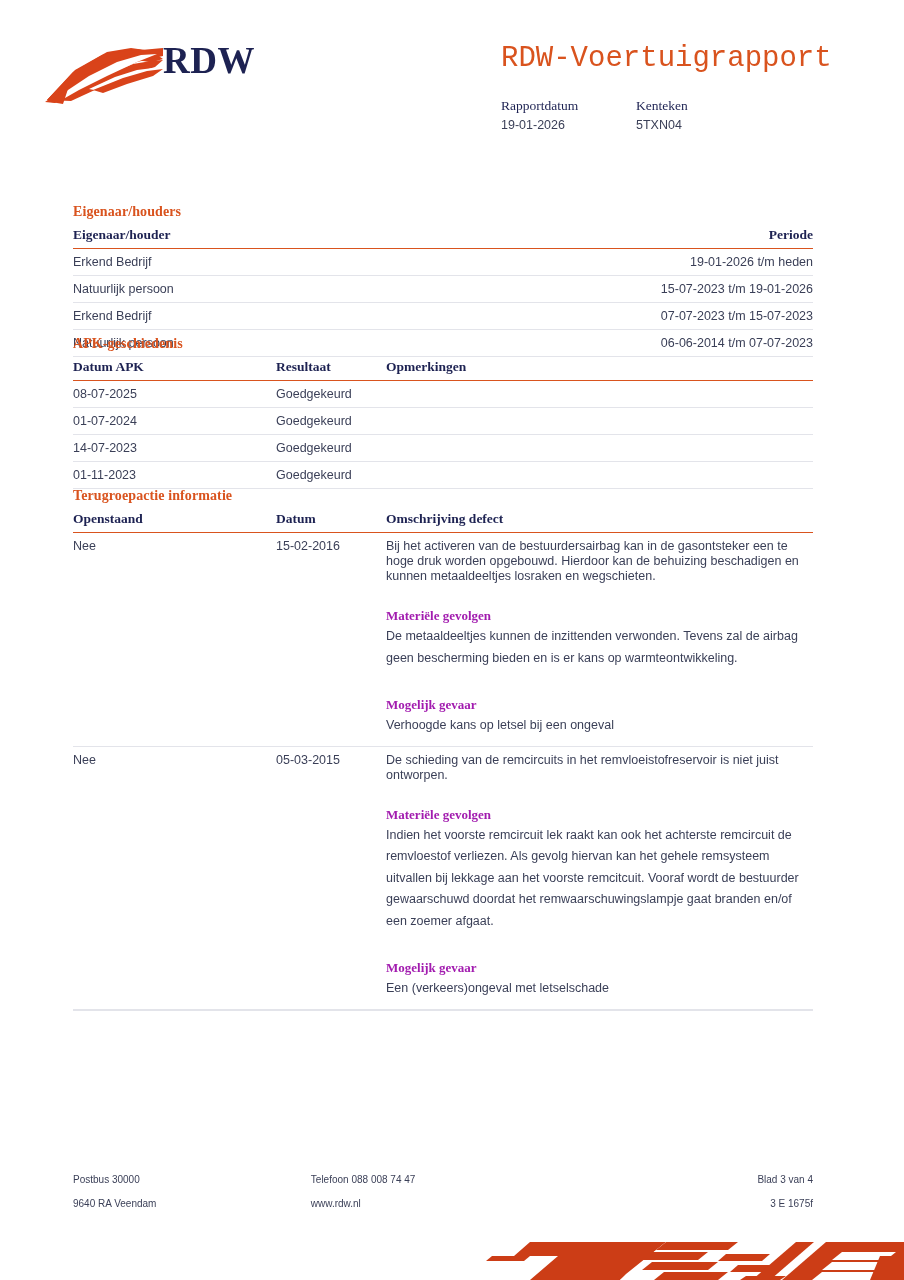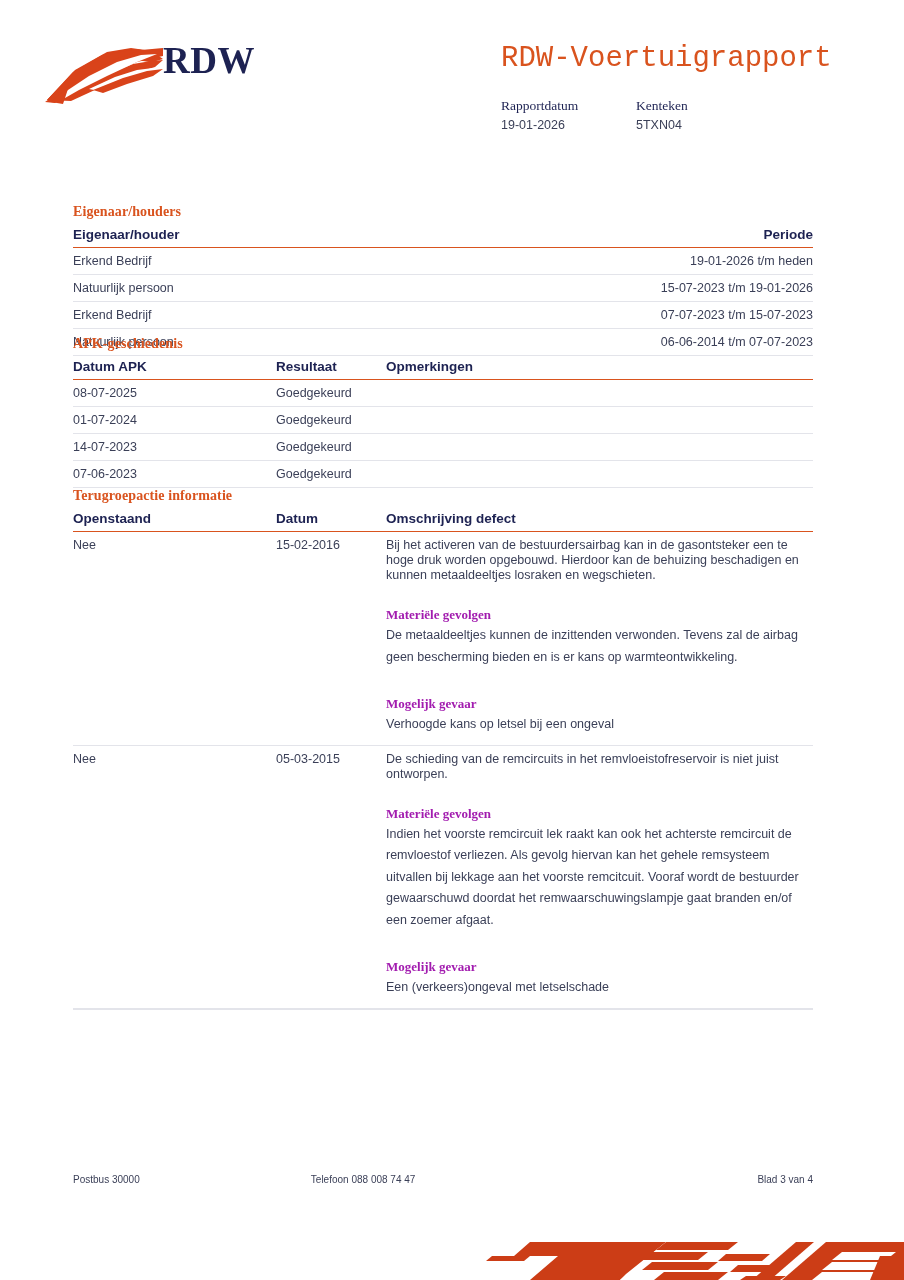--- a/index.html
+++ b/index.html
@@ -105,21 +105,21 @@
     margin: 0 0 7px 0;
     letter-spacing: 0.1px;
   }
 
   table.rdw {
     width: 740px;
     border-collapse: collapse;
     table-layout: fixed;
   }
   table.rdw th {
-    font-family: Liberation Sans, sans-serif;
+    font-family: Liberation Serif, serif;
     font-size: 13.5px;
     font-weight: 700;
     color: #1d2252;
     text-align: left;
     padding: 0 0 5px 0;
     border-bottom: 1.6px solid #d9531e;
     vertical-align: bottom;
   }
   table.rdw td {
     font-size: 12.5px;
@@ -306,21 +306,21 @@
             <td>01-07-2024</td>
             <td>Goedgekeurd</td>
             <td></td>
           </tr>
           <tr>
             <td>14-07-2023</td>
             <td>Goedgekeurd</td>
             <td></td>
           </tr>
           <tr>
-            <td>07-06-2023</td>
+            <td>01-11-2023</td>
             <td>Goedgekeurd</td>
             <td></td>
           </tr>
         </tbody>
     </table>
   </div>
 
   <div class="section" style="top:488px;">
     <div class="section-title">Terugroepactie informatie</div>
     <table class="rdw recall-tbl">
@@ -365,20 +365,25 @@
         </tbody>
     </table>
   </div>
 
   <div class="footer">
     <div class="footer-row">
       <div class="f-col1">Postbus 30000</div>
       <div class="f-col2">Telefoon 088 008 74 47</div>
       <div class="f-col3">Blad 3 van 4</div>
     </div>
+    <div class="footer-row">
+      <div class="f-col1">9640 RA Veendam</div>
+      <div class="f-col2">www.rdw.nl</div>
+      <div class="f-col3">3 E 1675f</div>
+    </div>
   </div>
 
   <div class="bottom-art">
     <svg width="434" height="68" viewBox="0 0 434 68">
       <g fill="#cc3d16">
         <path d="M22 44 L60 44 L54 49 L16 49 Z"></path>
         <path d="M68 30 L196 30 L150 68 L92 68 L74 68 L60 68 L88 44 L44 44 L60 30 Z"></path>
         <path d="M156 62 L196 30 L214 30 L170 68 L150 68 Z" fill="#ffffff"></path>
         <path d="M170 40 L238 40 L228 48 L160 48 Z"></path>
         <path d="M196 30 L268 30 L258 38 L186 38 Z"></path>

